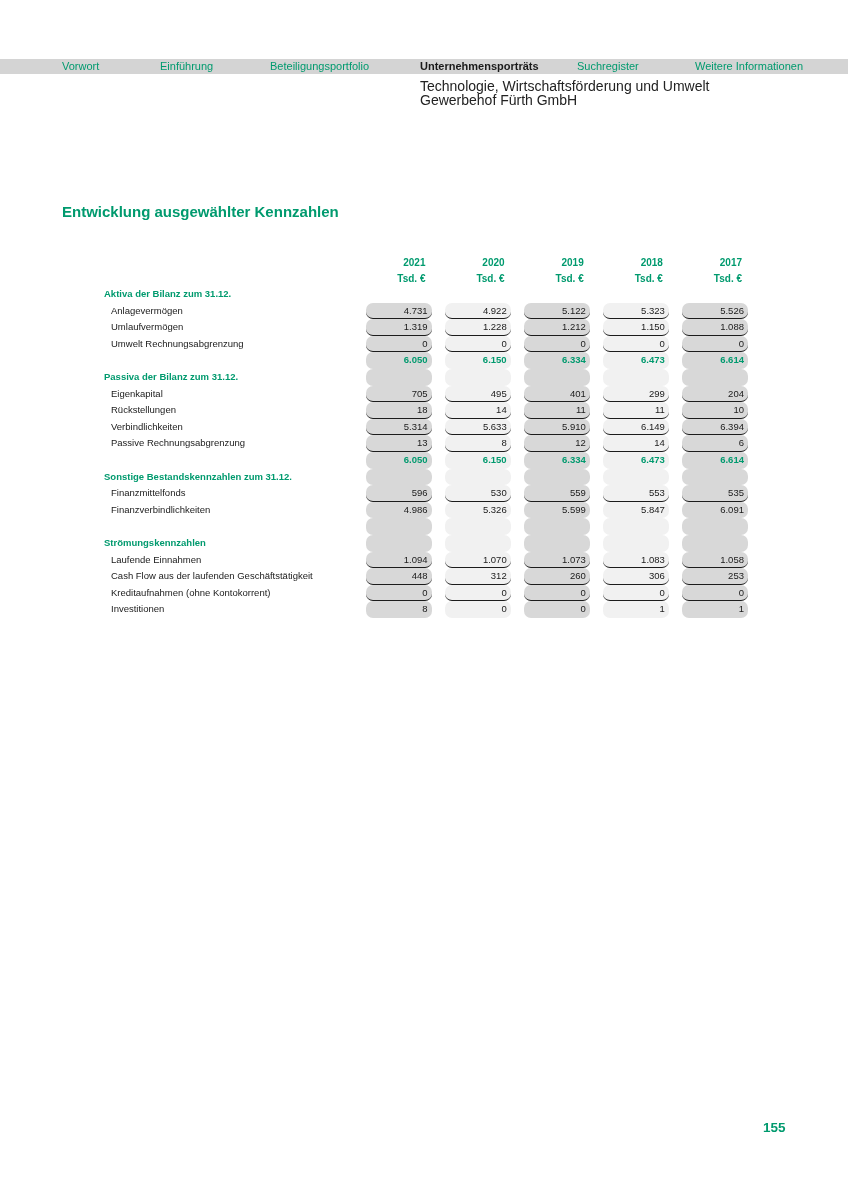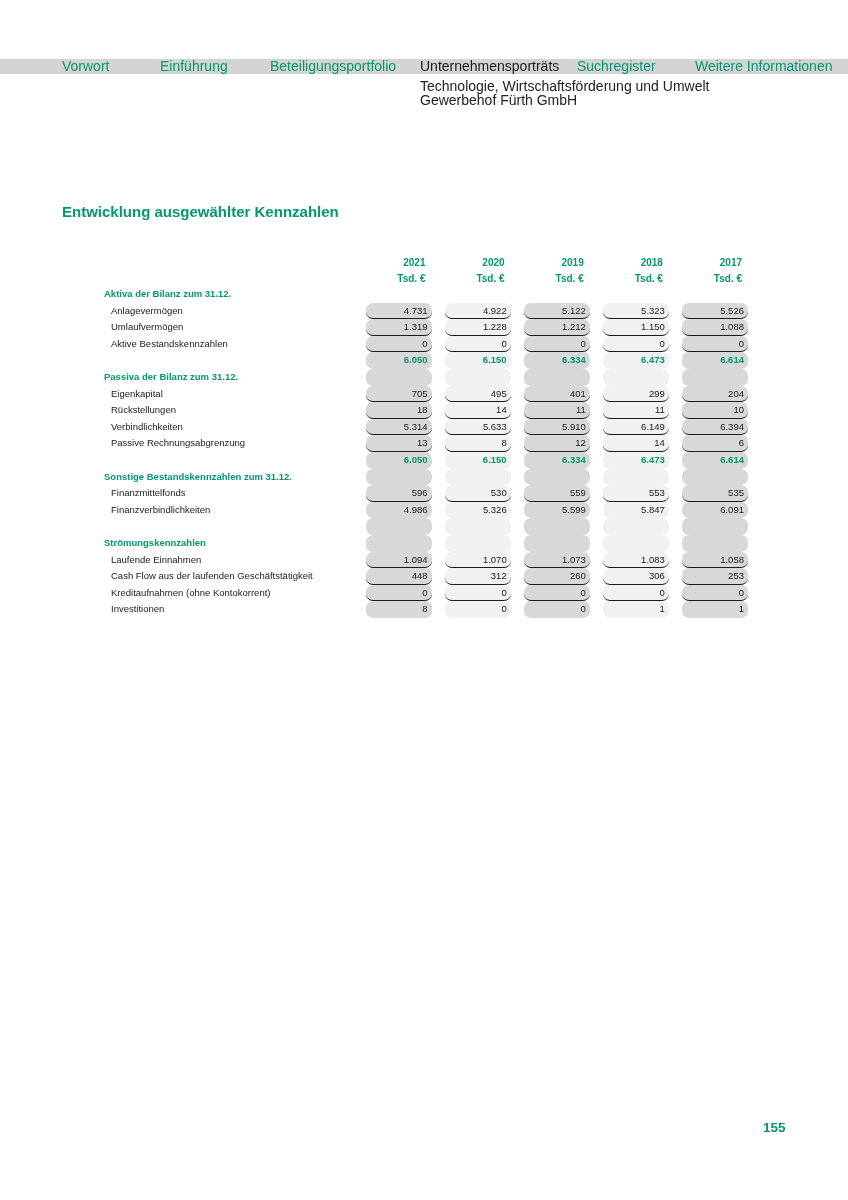--- a/index.html
+++ b/index.html
@@ -13,25 +13,25 @@
     overflow:hidden;
   }
   
   .navbar {
     position:absolute; left:0; top:59px;
     width:848px; height:15px;
     background:#d4d4d4;
   }
   .nav-item {
     position:absolute; top:0;
-    font-size:14px; line-height:15px;
+    font-size:11px; line-height:15px;
     color:#009a6e; white-space:nowrap;
     cursor:pointer;
   }
-  .nav-item--active { color:#1a1a1a; }
+  .nav-item--active { color:#1a1a1a;font-weight:bold; }
   .nav-0 { left:62px; }  .nav-1 { left:160px; } .nav-2 { left:270px; }
   .nav-3 { left:420px; } .nav-4 { left:577px; } .nav-5 { left:695px; }
   
   .subheader {
     position:absolute; left:420px; top:80px;
     font-size:14px; line-height:13.5px; color:#222222;
   }
   
   .page-title {
     position:absolute; left:62px; top:203px;
@@ -129,21 +129,21 @@
         </div>
         <div class="trow data">
           <div class="tlabel">Umlaufvermögen</div>
           <div class="tcell band-dark uline">1.319</div>
           <div class="tcell band-light uline">1.228</div>
           <div class="tcell band-dark uline">1.212</div>
           <div class="tcell band-light uline">1.150</div>
           <div class="tcell band-dark uline">1.088</div>
         </div>
         <div class="trow data">
-          <div class="tlabel">Aktive Bestandskennzahlen</div>
+          <div class="tlabel">Umwelt Rechnungsabgrenzung</div>
           <div class="tcell band-dark uline">0</div>
           <div class="tcell band-light uline">0</div>
           <div class="tcell band-dark uline">0</div>
           <div class="tcell band-light uline">0</div>
           <div class="tcell band-dark uline">0</div>
         </div>
         <div class="trow total">
           <div class="tlabel"></div>
           <div class="tcell band-dark">6.050</div>
           <div class="tcell band-light">6.150</div>

